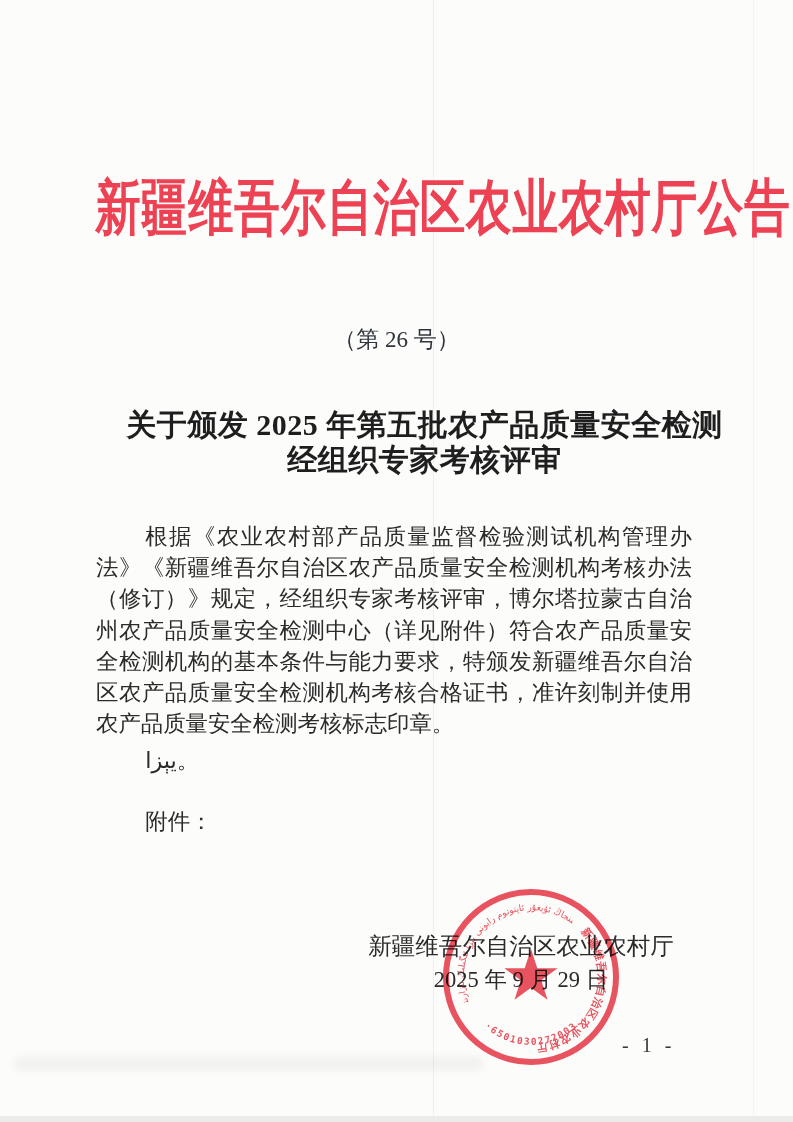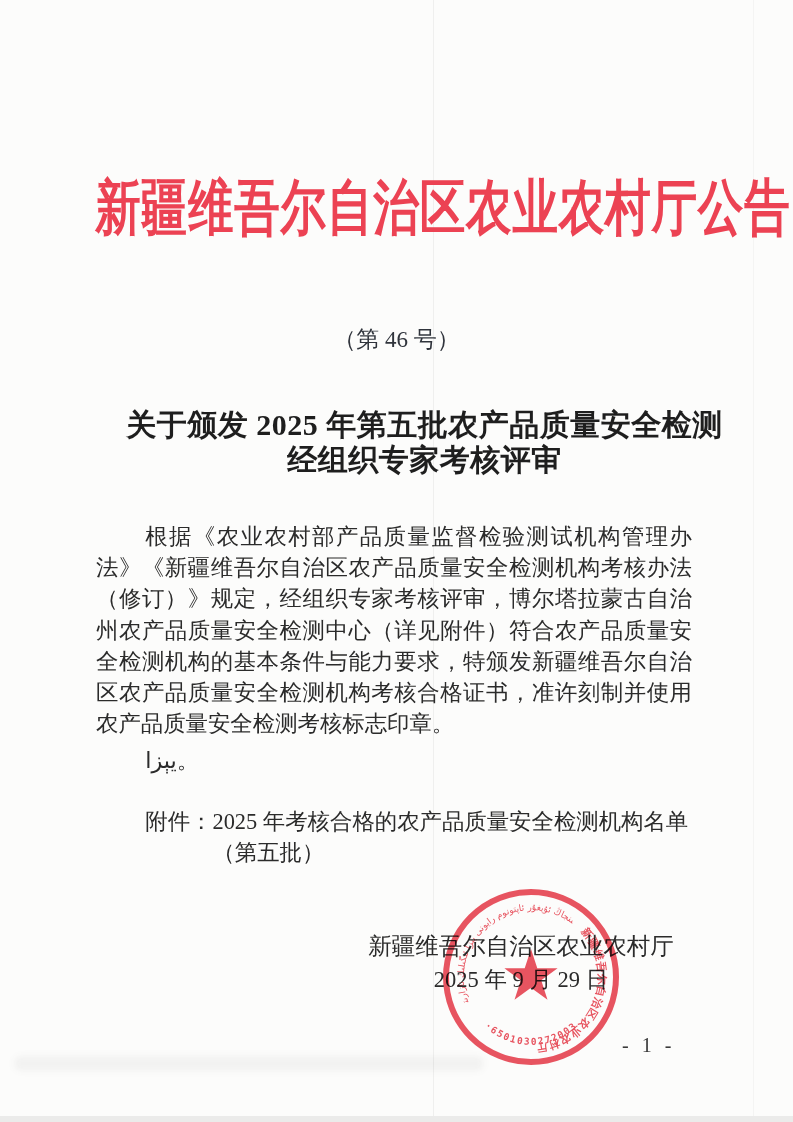--- a/index.html
+++ b/index.html
@@ -40,21 +40,21 @@
     position:absolute;top:511px;left:96px;width:596px;
     font-size:22.4px;line-height:31.2px;color:#2b2b2b;
     text-align:justify;
     margin-top:10px;
   }
   .doc-body p{margin:0;text-indent:2.2em;}
   .doc-body p.closing{margin-top:6px;}
   .attachment{
     position:absolute;top:806px;left:96px;width:620px;
     font-size:22.4px;line-height:31.2px;color:#2b2b2b;
-    display:flex;flex-direction:row;
+    display:flex;flex-direction:column;
     padding-left:2.2em;box-sizing:border-box;
   }
   .attachment .att-label{flex:0 0 auto;white-space:nowrap;}
   .attachment .att-lines{flex:1 1 auto;}
   .attachment .att-lines div{white-space:nowrap;}
   .signature{
     position:absolute;top:930px;left:301px;width:440px;
     text-align:center;color:#2b2b2b;
   }
   .signature .agency{font-size:23.5px;line-height:33px;white-space:nowrap;}
@@ -79,38 +79,34 @@
 
 <div class="page">
 
   <div class="fold-line" style="left:433px;"></div>
   <div class="fold-line secondary" style="left:753px;"></div>
   <div class="scan-smudge"></div>
   <div class="scan-bottom-edge"></div>
 
   <div class="doc-title">新疆维吾尔自治区农业农村厅公告</div>
 
-  <div class="issue-no">（第 46 号）</div>
+  <div class="issue-no">（第 26 号）</div>
 
   <div class="doc-heading">
     <div>关于颁发 2025 年第五批农产品质量安全检测</div>
     <div>经组织专家考核评审</div>
   </div>
 
   <div class="doc-body">
     <p>根据《农业农村部产品质量监督检验测试机构管理办法》《新疆维吾尔自治区农产品质量安全检测机构考核办法（修订）》规定，经组织专家考核评审，博尔塔拉蒙古自治州农产品质量安全检测中心（详见附件）符合农产品质量安全检测机构的基本条件与能力要求，特颁发新疆维吾尔自治区农产品质量安全检测机构考核合格证书，准许刻制并使用农产品质量安全检测考核标志印章。</p>
     <p class="closing">يېزا。</p>
   </div>
 
   <div class="attachment">
     <span class="att-label">附件：</span>
-    <span class="att-lines">
-      <div>2025 年考核合格的农产品质量安全检测机构名单</div>
-      <div>（第五批）</div>
-    </span>
   </div>
 
   <div class="signature">
     <div class="agency">新疆维吾尔自治区农业农村厅</div>
     <div class="date">2025 年 9 月 29 日</div>
   </div>
 
   <svg class="seal" viewBox="-97 -97 194 194">
     <defs>
       <path id="sealArcTop" d="M -63,24 A 67.5,67.5 0 0 1 40,-54" fill="none"></path>

